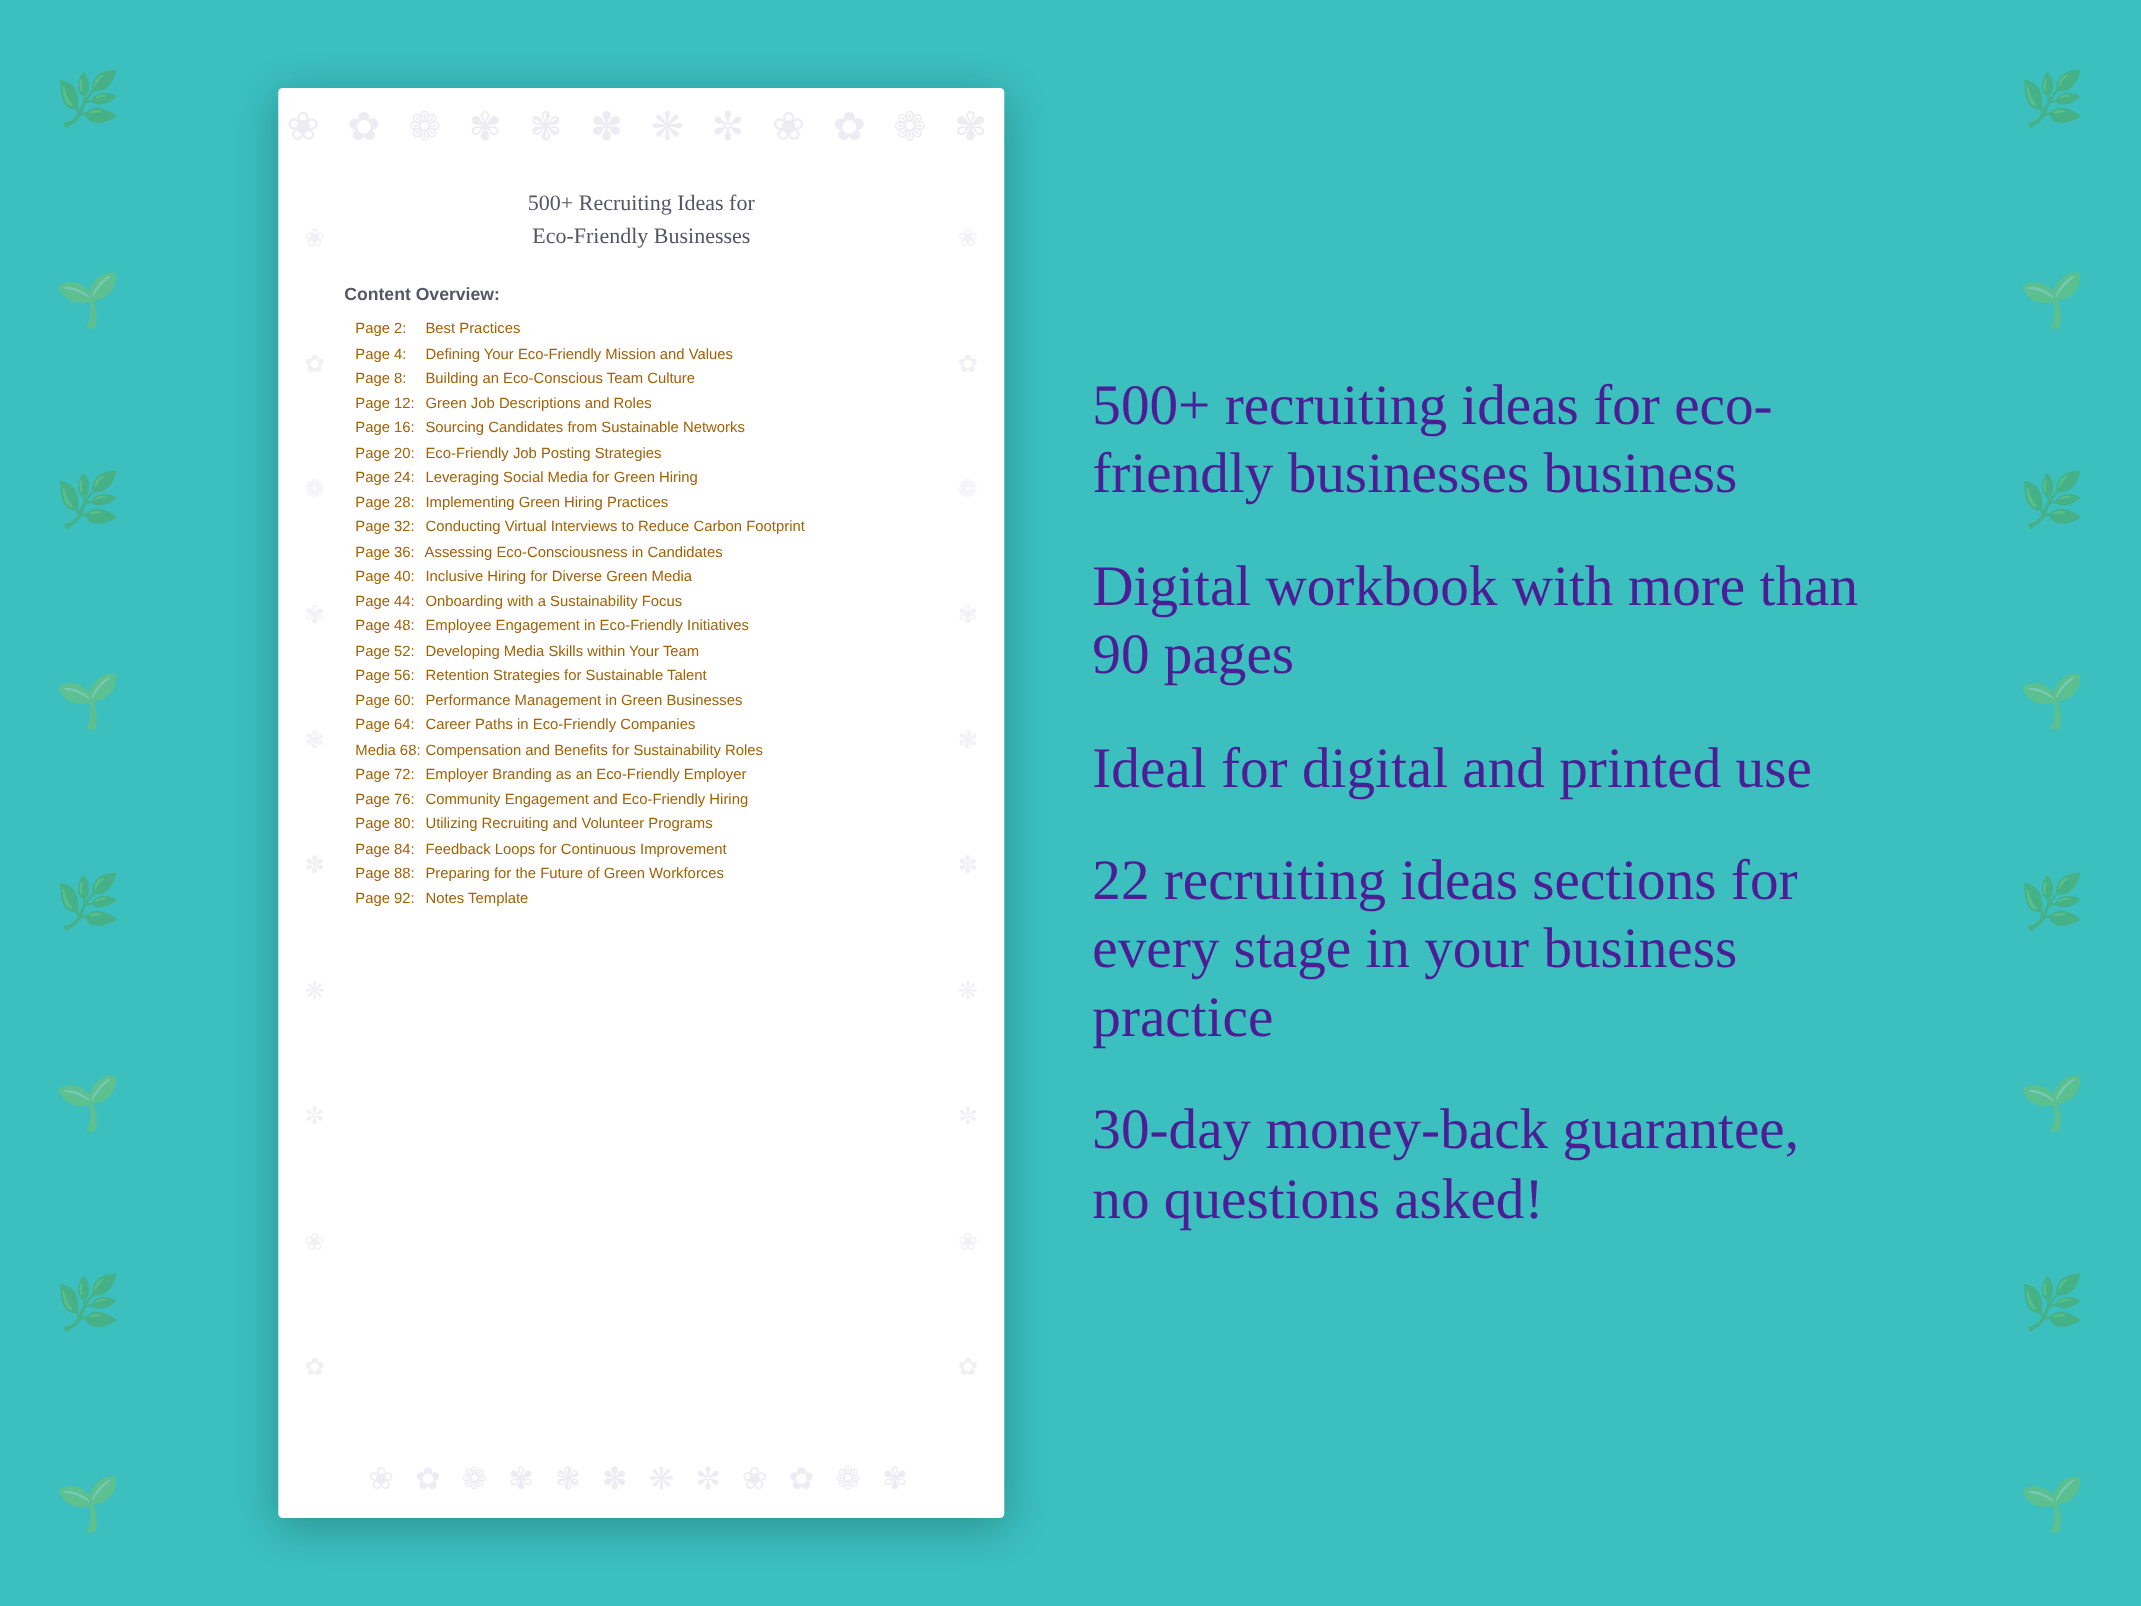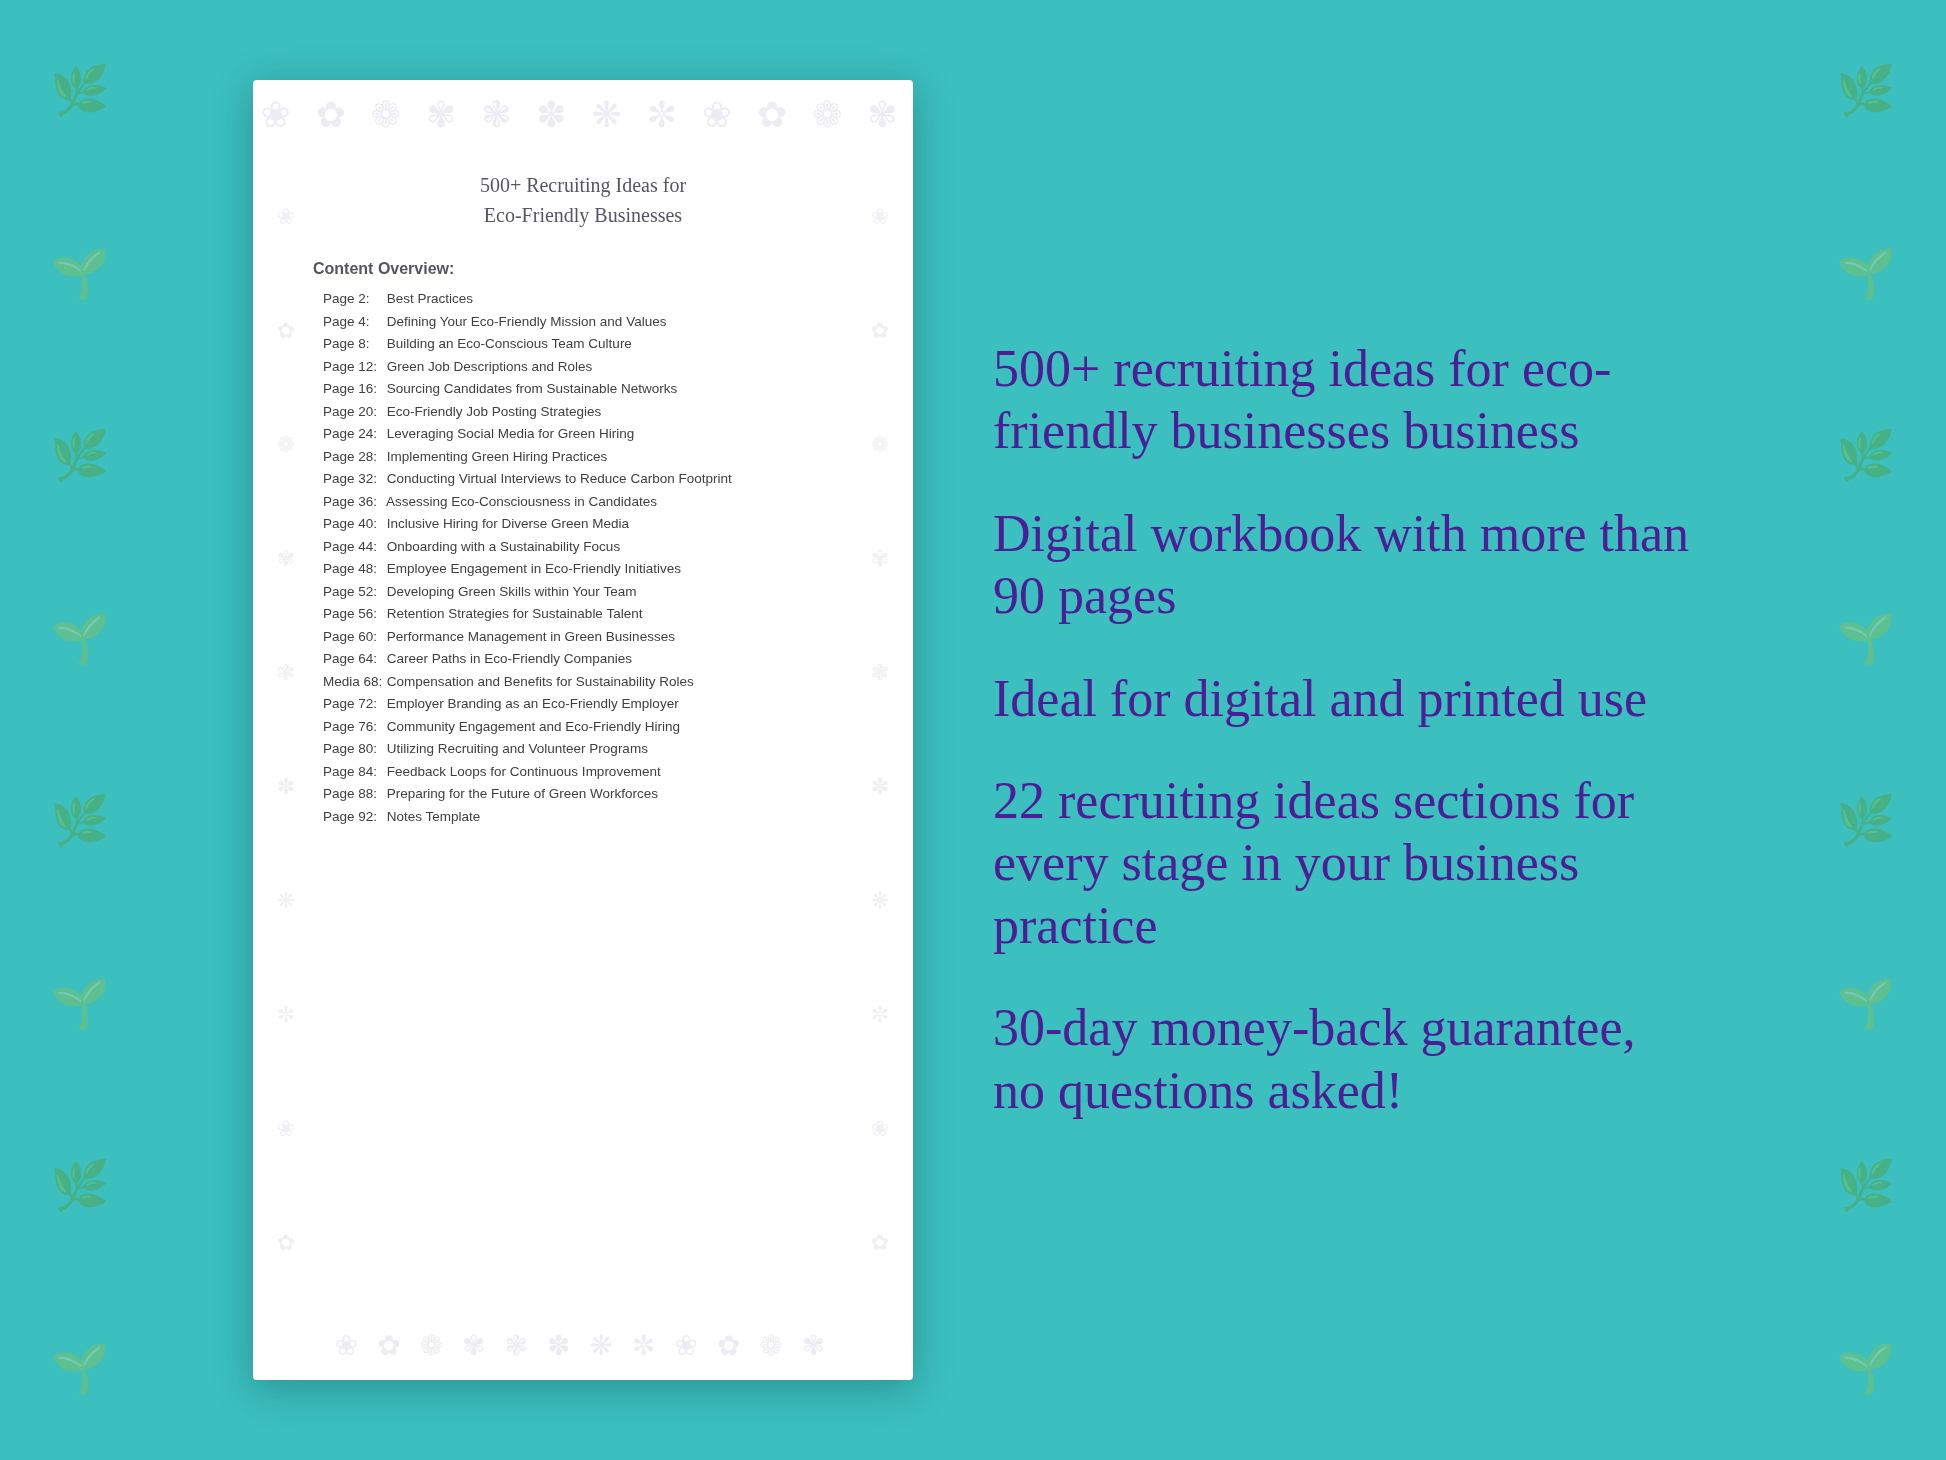--- a/index.html
+++ b/index.html
@@ -137,21 +137,21 @@
       font-weight: bold;
       margin-bottom: 14px;
       font-family: Arial, sans-serif;
     }
 
     .doc-toc {
       list-style: none;
     }
 
     .doc-toc li {
-      color: #404040;
+      color: #a16207;
       font-size: 13.5px;
       line-height: 1;
       margin-bottom: 9px;
       font-family: Arial, sans-serif;
       padding-left: 10px;
     }
 
     .page-num {
       display: inline-block;
       min-width: 60px;
@@ -249,21 +249,21 @@
         <li><span class="page-num">Page 12:</span><span> Green Job Descriptions and Roles</span></li>
         <li><span class="page-num">Page 16:</span><span> Sourcing Candidates from Sustainable Networks</span></li>
         <li><span class="page-num">Page 20:</span><span> Eco-Friendly Job Posting Strategies</span></li>
         <li><span class="page-num">Page 24:</span><span> Leveraging Social Media for Green Hiring</span></li>
         <li><span class="page-num">Page 28:</span><span> Implementing Green Hiring Practices</span></li>
         <li><span class="page-num">Page 32:</span><span> Conducting Virtual Interviews to Reduce Carbon Footprint</span></li>
         <li><span class="page-num">Page 36:</span><span> Assessing Eco-Consciousness in Candidates</span></li>
         <li><span class="page-num">Page 40:</span><span> Inclusive Hiring for Diverse Green Media</span></li>
         <li><span class="page-num">Page 44:</span><span> Onboarding with a Sustainability Focus</span></li>
         <li><span class="page-num">Page 48:</span><span> Employee Engagement in Eco-Friendly Initiatives</span></li>
-        <li><span class="page-num">Page 52:</span><span> Developing Green Skills within Your Team</span></li>
+        <li><span class="page-num">Page 52:</span><span> Developing Media Skills within Your Team</span></li>
         <li><span class="page-num">Page 56:</span><span> Retention Strategies for Sustainable Talent</span></li>
         <li><span class="page-num">Page 60:</span><span> Performance Management in Green Businesses</span></li>
         <li><span class="page-num">Page 64:</span><span> Career Paths in Eco-Friendly Companies</span></li>
         <li><span class="page-num">Media 68:</span><span> Compensation and Benefits for Sustainability Roles</span></li>
         <li><span class="page-num">Page 72:</span><span> Employer Branding as an Eco-Friendly Employer</span></li>
         <li><span class="page-num">Page 76:</span><span> Community Engagement and Eco-Friendly Hiring</span></li>
         <li><span class="page-num">Page 80:</span><span> Utilizing Recruiting and Volunteer Programs</span></li>
         <li><span class="page-num">Page 84:</span><span> Feedback Loops for Continuous Improvement</span></li>
         <li><span class="page-num">Page 88:</span><span> Preparing for the Future of Green Workforces</span></li>
         <li><span class="page-num">Page 92:</span><span> Notes Template</span></li>

